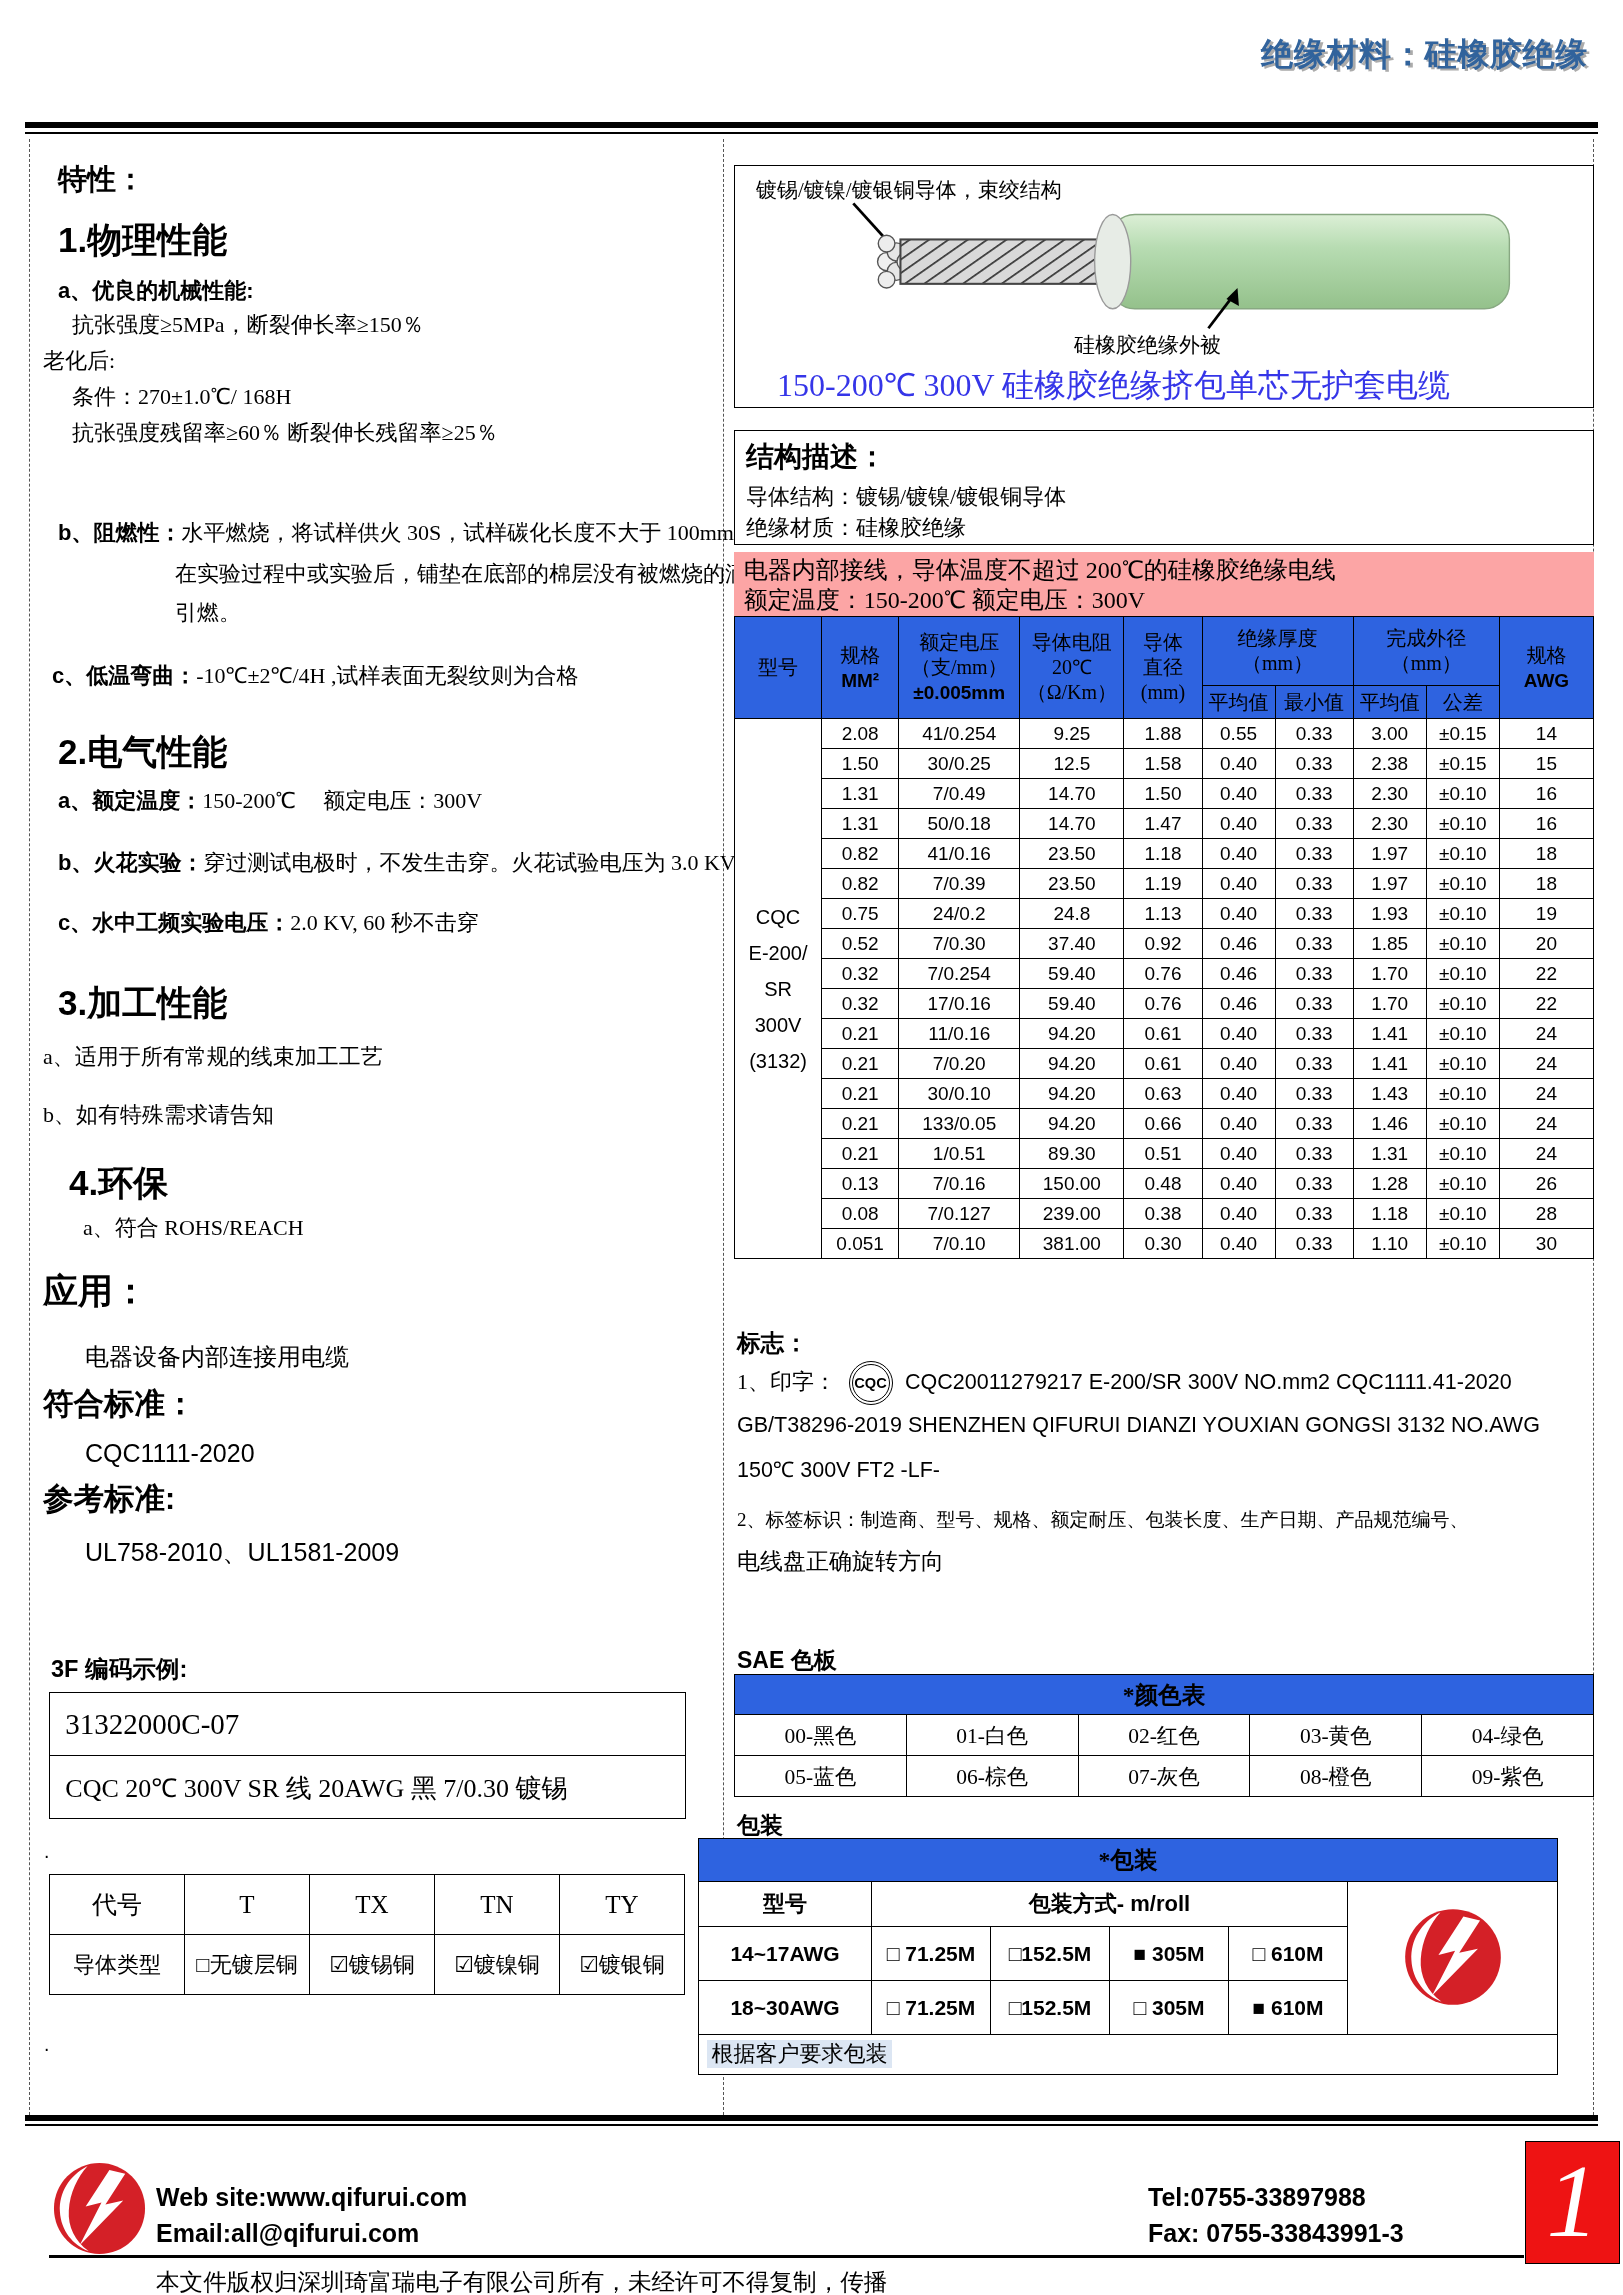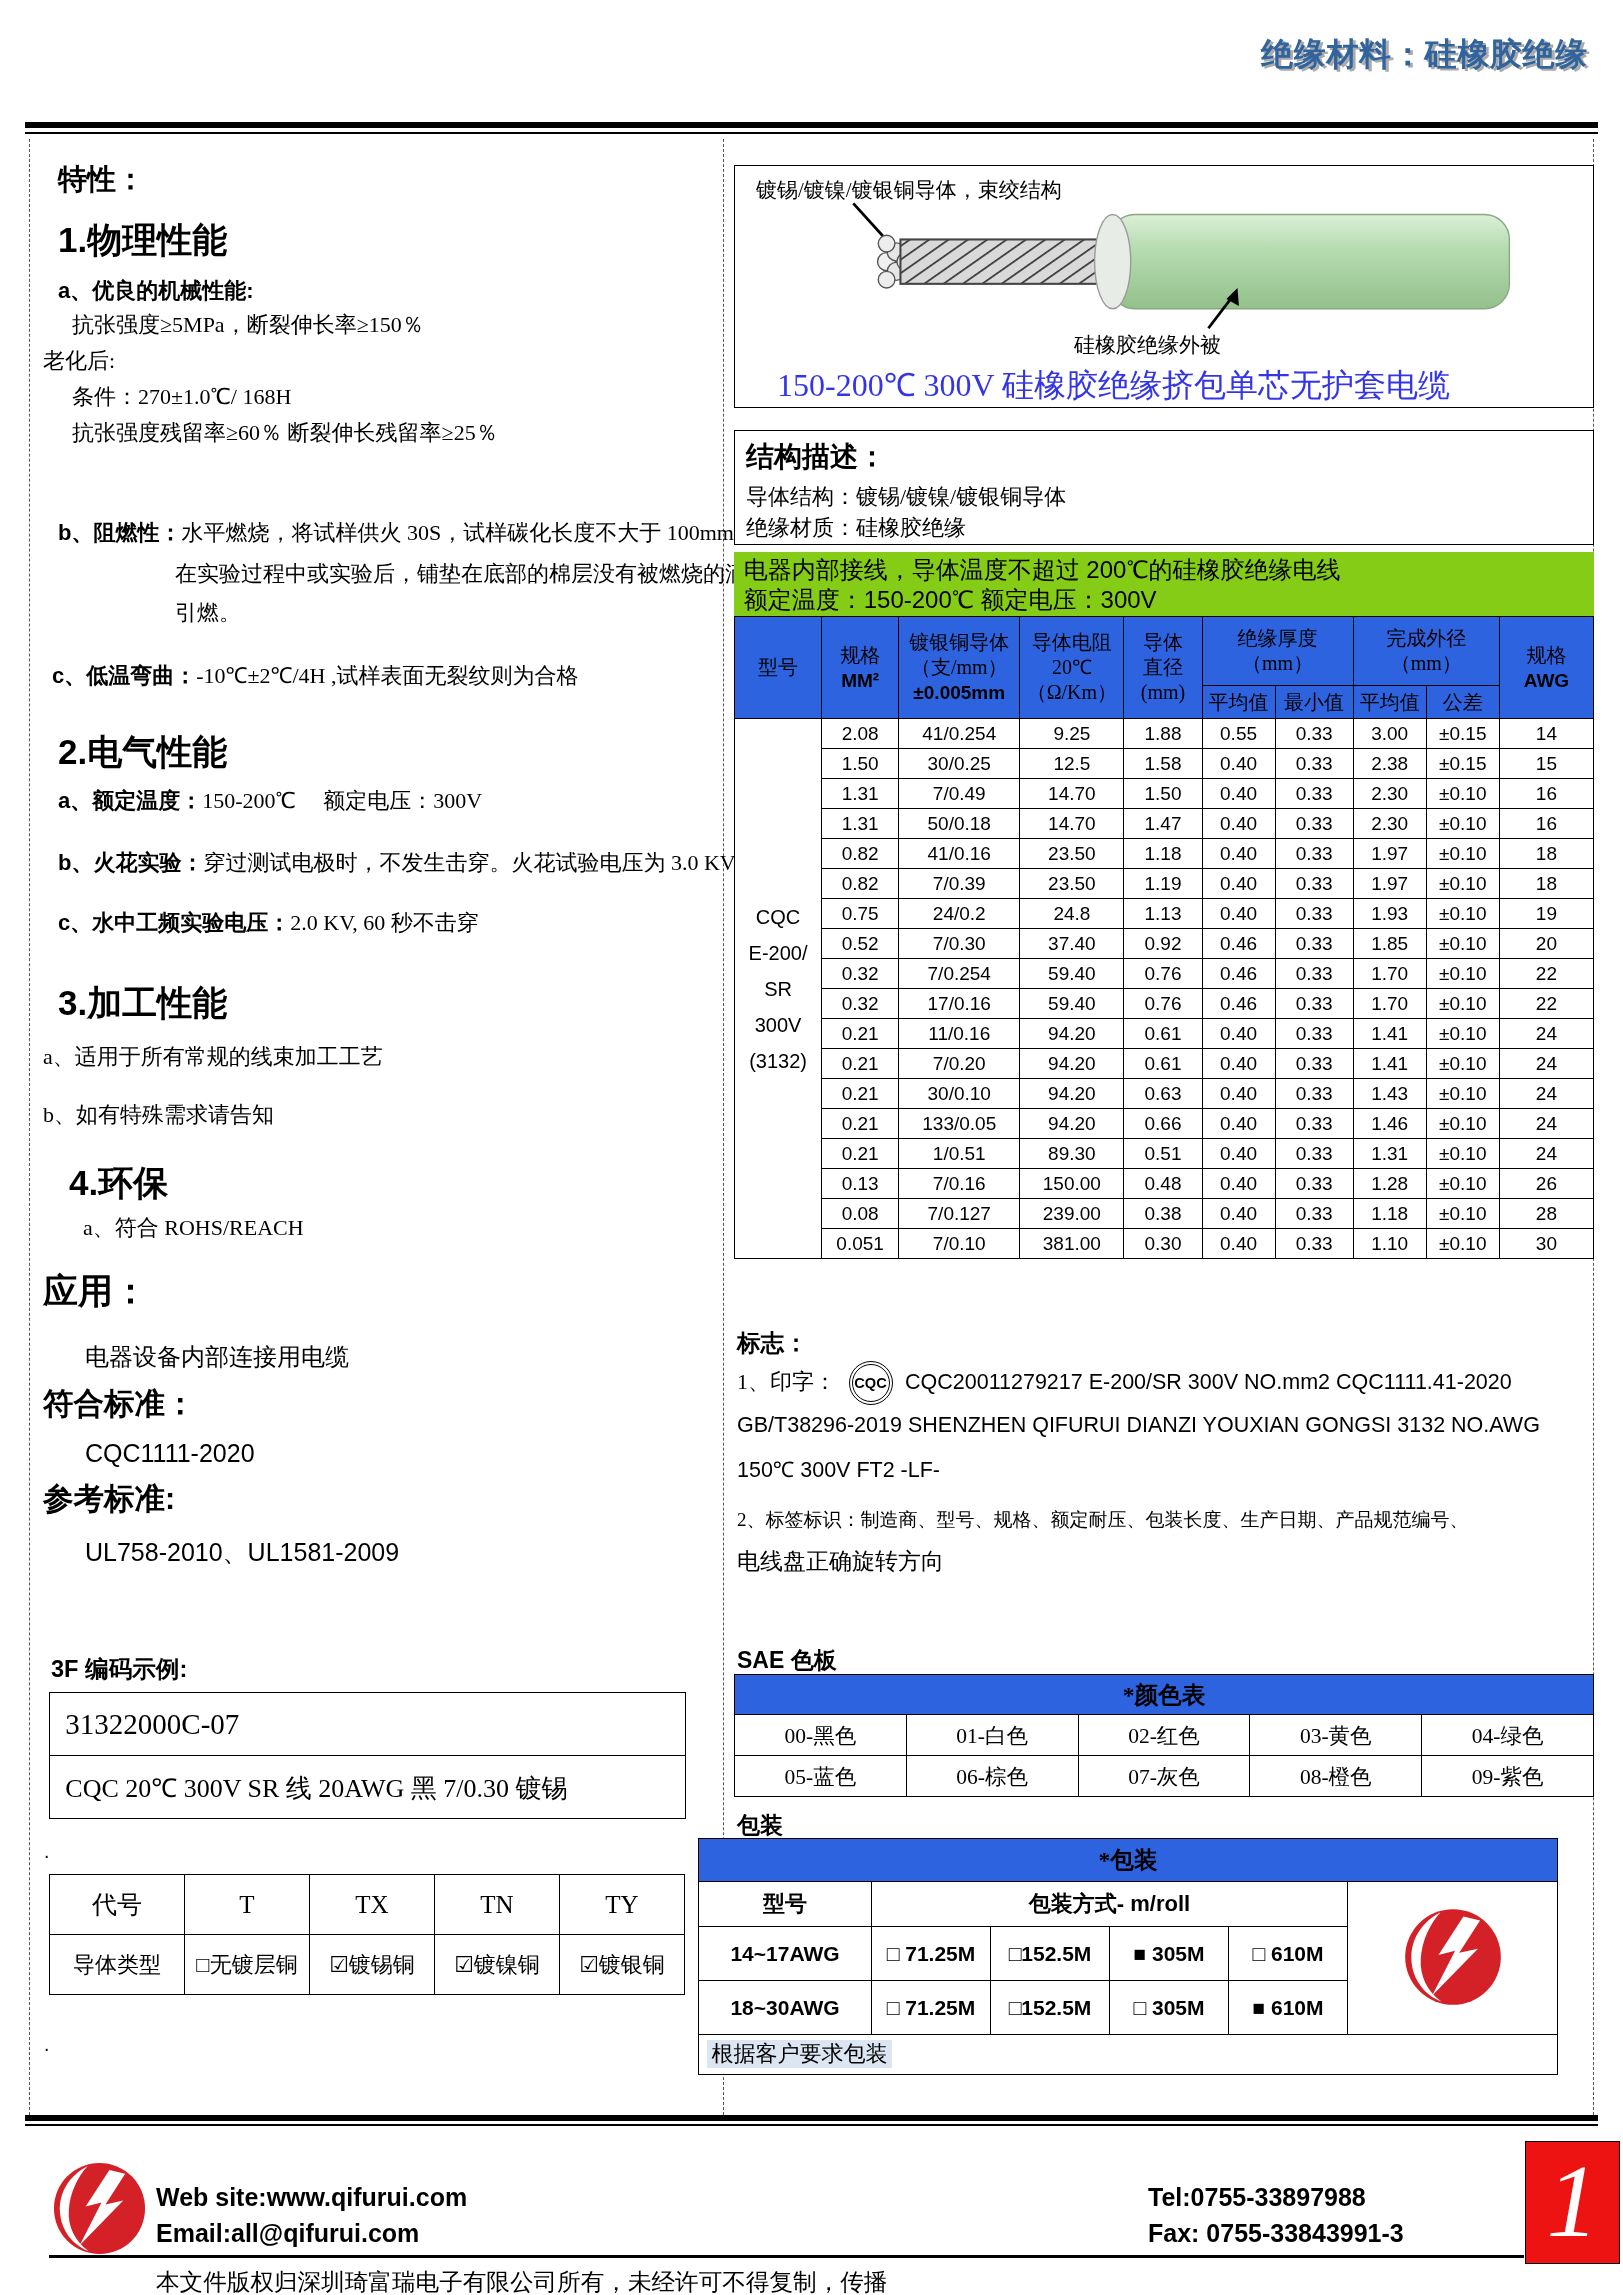--- a/index.html
+++ b/index.html
@@ -13,21 +13,21 @@
   .sec-h{font-weight:700;font-size:35px;white-space:nowrap;}
   .mid-h{font-weight:700;font-size:30.5px;white-space:nowrap;}
   .lbl{font-weight:700;font-size:22px;}
   .bt{font-size:22px;font-family:"Liberation Serif",serif;}
   
   .cable-box{left:734px;top:165px;width:858px;height:241px;border:1.4px solid #000;background:#fff;}
   .cable-title{color:#3535e8;font-size:32px;font-family:"Liberation Serif",serif;white-space:nowrap;}
   
   .struct-box{left:734px;top:430px;width:858px;height:113px;border:1.4px solid #000;background:#fff;}
   
-  .banner{left:734px;top:552px;width:860px;height:64px;background:#84cc16;font-family:Liberation Sans, sans-serif;font-size:24px;line-height:30.5px;padding:2.8px 0 0 9.7px;box-sizing:border-box;white-space:nowrap;}
+  .banner{left:734px;top:552px;width:860px;height:64px;background:#fca5a5;font-family:Liberation Serif, serif;font-size:24px;line-height:30.5px;padding:2.8px 0 0 9.7px;box-sizing:border-box;white-space:nowrap;}
   
   table.spec{border-collapse:collapse;table-layout:fixed;width:860px;background:#fff;}
   .spec th,.spec td{border:1.4px solid #000;text-align:center;padding:0;overflow:hidden;}
   .spec thead th{background:#2e63e0;font-weight:400;font-family:"Liberation Serif",serif;font-size:20px;line-height:25px;}
   .spec thead tr.r1{height:69px;}
   .spec thead tr.r2{height:33px;}
   .spec .bs{font-family:"Liberation Sans",sans-serif;font-weight:700;font-size:19px;}
   .spec tbody td{font-size:19px;height:29px;font-family:"Liberation Sans",sans-serif;}
   .spec td.model{font-size:20px;line-height:36px;}
   
@@ -203,21 +203,21 @@
         <col style="width:94px">
     </colgroup>
     <thead>
       <tr class="r1">
         <th rowspan="2">型号</th>
         <th rowspan="2">
           <div>规格</div>
           <div class="bs">MM²</div>
         </th>
         <th rowspan="2">
-          <div>镀银铜导体</div>
+          <div>额定电压</div>
           <div>（支/mm）</div>
           <div class="bs">±0.005mm</div>
         </th>
         <th rowspan="2">
           <div>导体电阻</div>
           <div>20℃</div>
           <div>（Ω/Km）</div>
         </th>
         <th rowspan="2">
           <div>导体</div>

